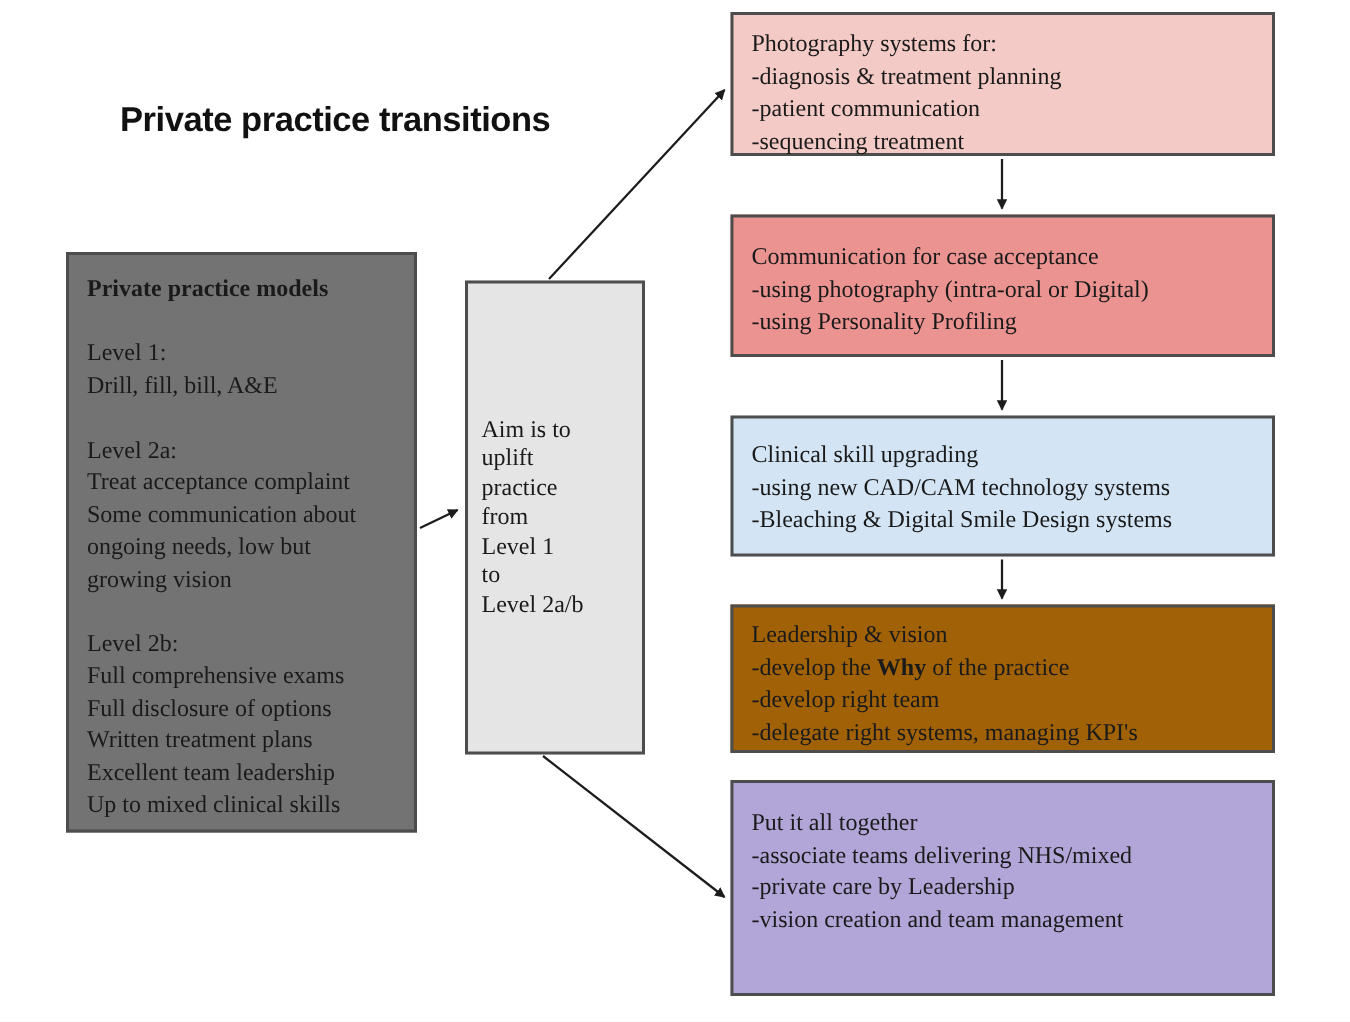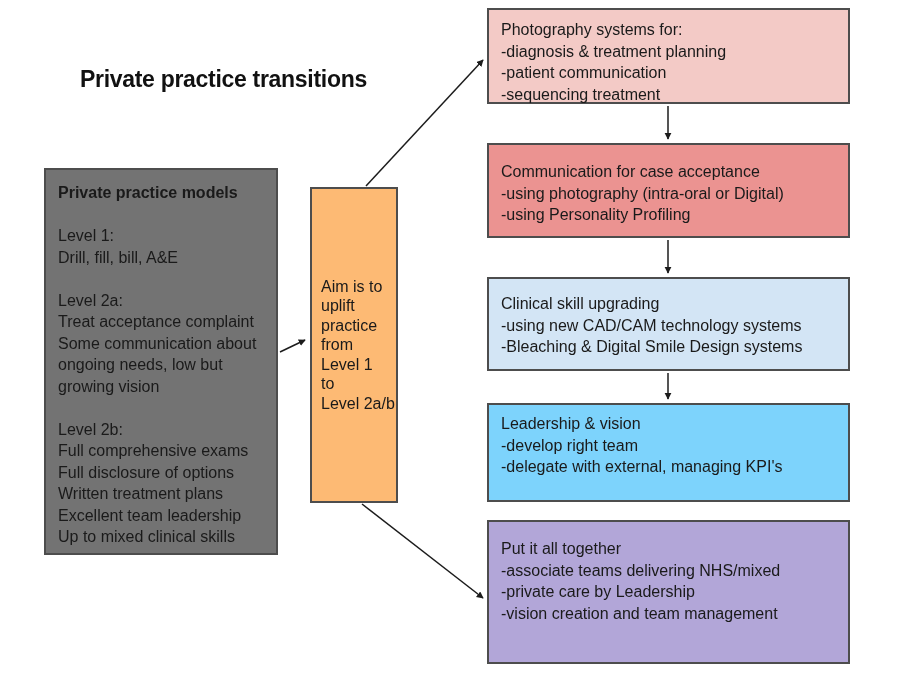--- a/index.html
+++ b/index.html
@@ -7,39 +7,39 @@
     position:relative;width:900px;height:681px;background:#ffffff;
     font-family:"Liberation Sans",sans-serif;color:#1a1a1a;overflow:hidden;
     outline:1px solid #e8e8e8;
   }
   .title{
     position:absolute;left:80px;top:66px;margin:0;
     font-size:23px;font-weight:bold;letter-spacing:-0.3px;color:#111;
   }
   .box{
     position:absolute;box-sizing:border-box;border:2px solid #4d4d4d;
-    font-size:16px;line-height:21.5px;
+    font-size:16px;line-height:21.5px;font-family:Liberation Serif, serif;
   }
   .line{min-height:21.5px;white-space:nowrap;}
   .left-box{
     left:44px;top:168px;width:234px;height:387px;
     background:#737373;padding:12px 10px 10px 12px;
   }
   .left-box .hdr{font-weight:bold;min-height:21.5px;}
   .aim-box{
-    left:310px;top:187px;width:88px;height:316px;
-    background:#fdba74;padding:0 6px 0 9px;
+    left:310px;top:187px;width:120px;height:316px;
+    background:#e5e5e5;padding:0 6px 0 9px;
     display:flex;flex-direction:column;justify-content:center;
   }
   .aim-box .line{min-height:19.5px;line-height:19.5px;}
   .rbox{left:487px;width:363px;padding:8px 12px;}
   .b-photography{top:8px;height:96px;background:#f3cac6;padding-top:9px;}
   .b-communication{top:143px;height:95px;background:#eb9391;padding-top:16px;}
   .b-clinical{top:277px;height:94px;background:#d3e5f5;padding-top:14px;}
-  .b-leadership{top:403px;height:99px;background:#7dd3fc;}
+  .b-leadership{top:403px;height:99px;background:#a16207;}
   .b-together{top:520px;height:144px;background:#b2a6d8;padding-top:16px;}
   .arrows{position:absolute;left:0;top:0;width:900px;height:681px;pointer-events:none;}
 </style>
 </head>
 <body>
 
 <div class="canvas">
 
   <h1 class="title">Private practice transitions</h1>
 
@@ -97,22 +97,23 @@
   <div class="box rbox b-clinical">
     <div>
         <div class="line">Clinical skill upgrading</div>
         <div class="line">-using new CAD/CAM technology systems</div>
         <div class="line">-Bleaching &amp; Digital Smile Design systems</div>
       </div>
   </div>
 
   <div class="box rbox b-leadership">
     <div class="line">Leadership &amp; vision</div>
+    <div class="line"><span>-develop the </span><b>Why</b><span> of the practice</span></div>
     <div class="line">-develop right team</div>
-    <div class="line">-delegate with external, managing KPI's</div>
+    <div class="line">-delegate right systems, managing KPI's</div>
   </div>
 
   <div class="box rbox b-together">
     <div>
         <div class="line">Put it all together</div>
         <div class="line">-associate teams delivering NHS/mixed</div>
         <div class="line">-private care by Leadership</div>
         <div class="line">-vision creation and team management</div>
       </div>
   </div>

